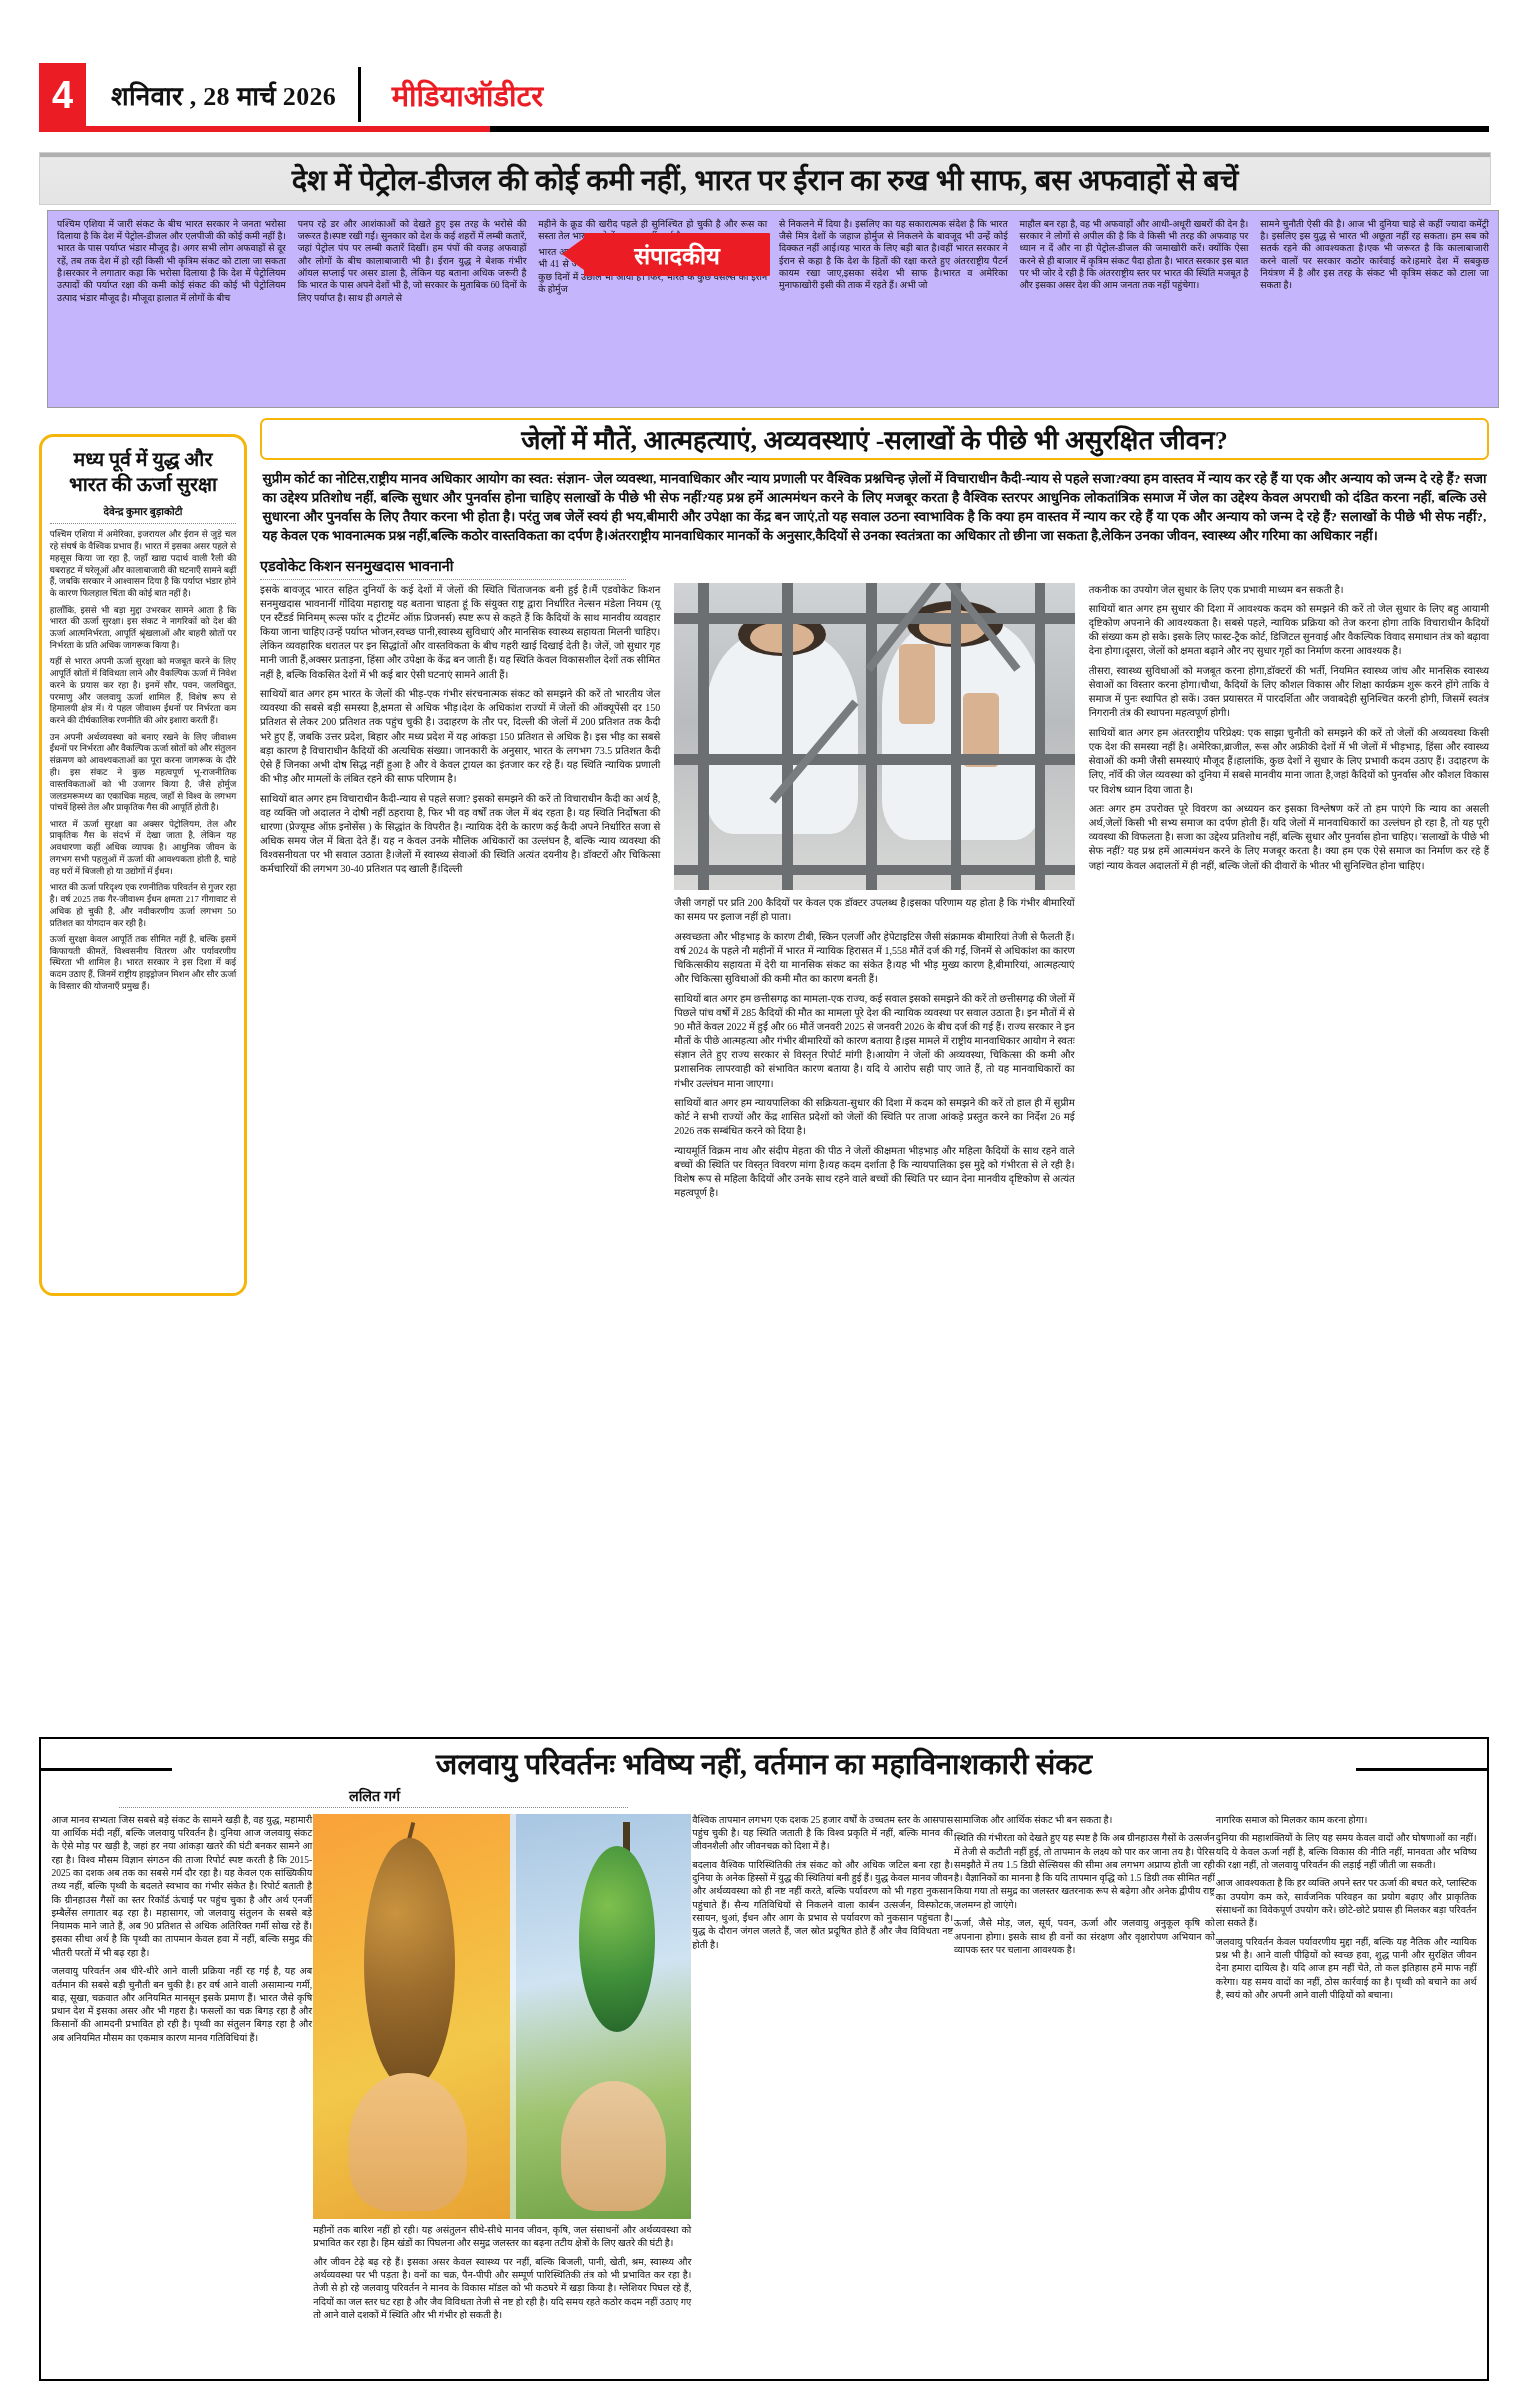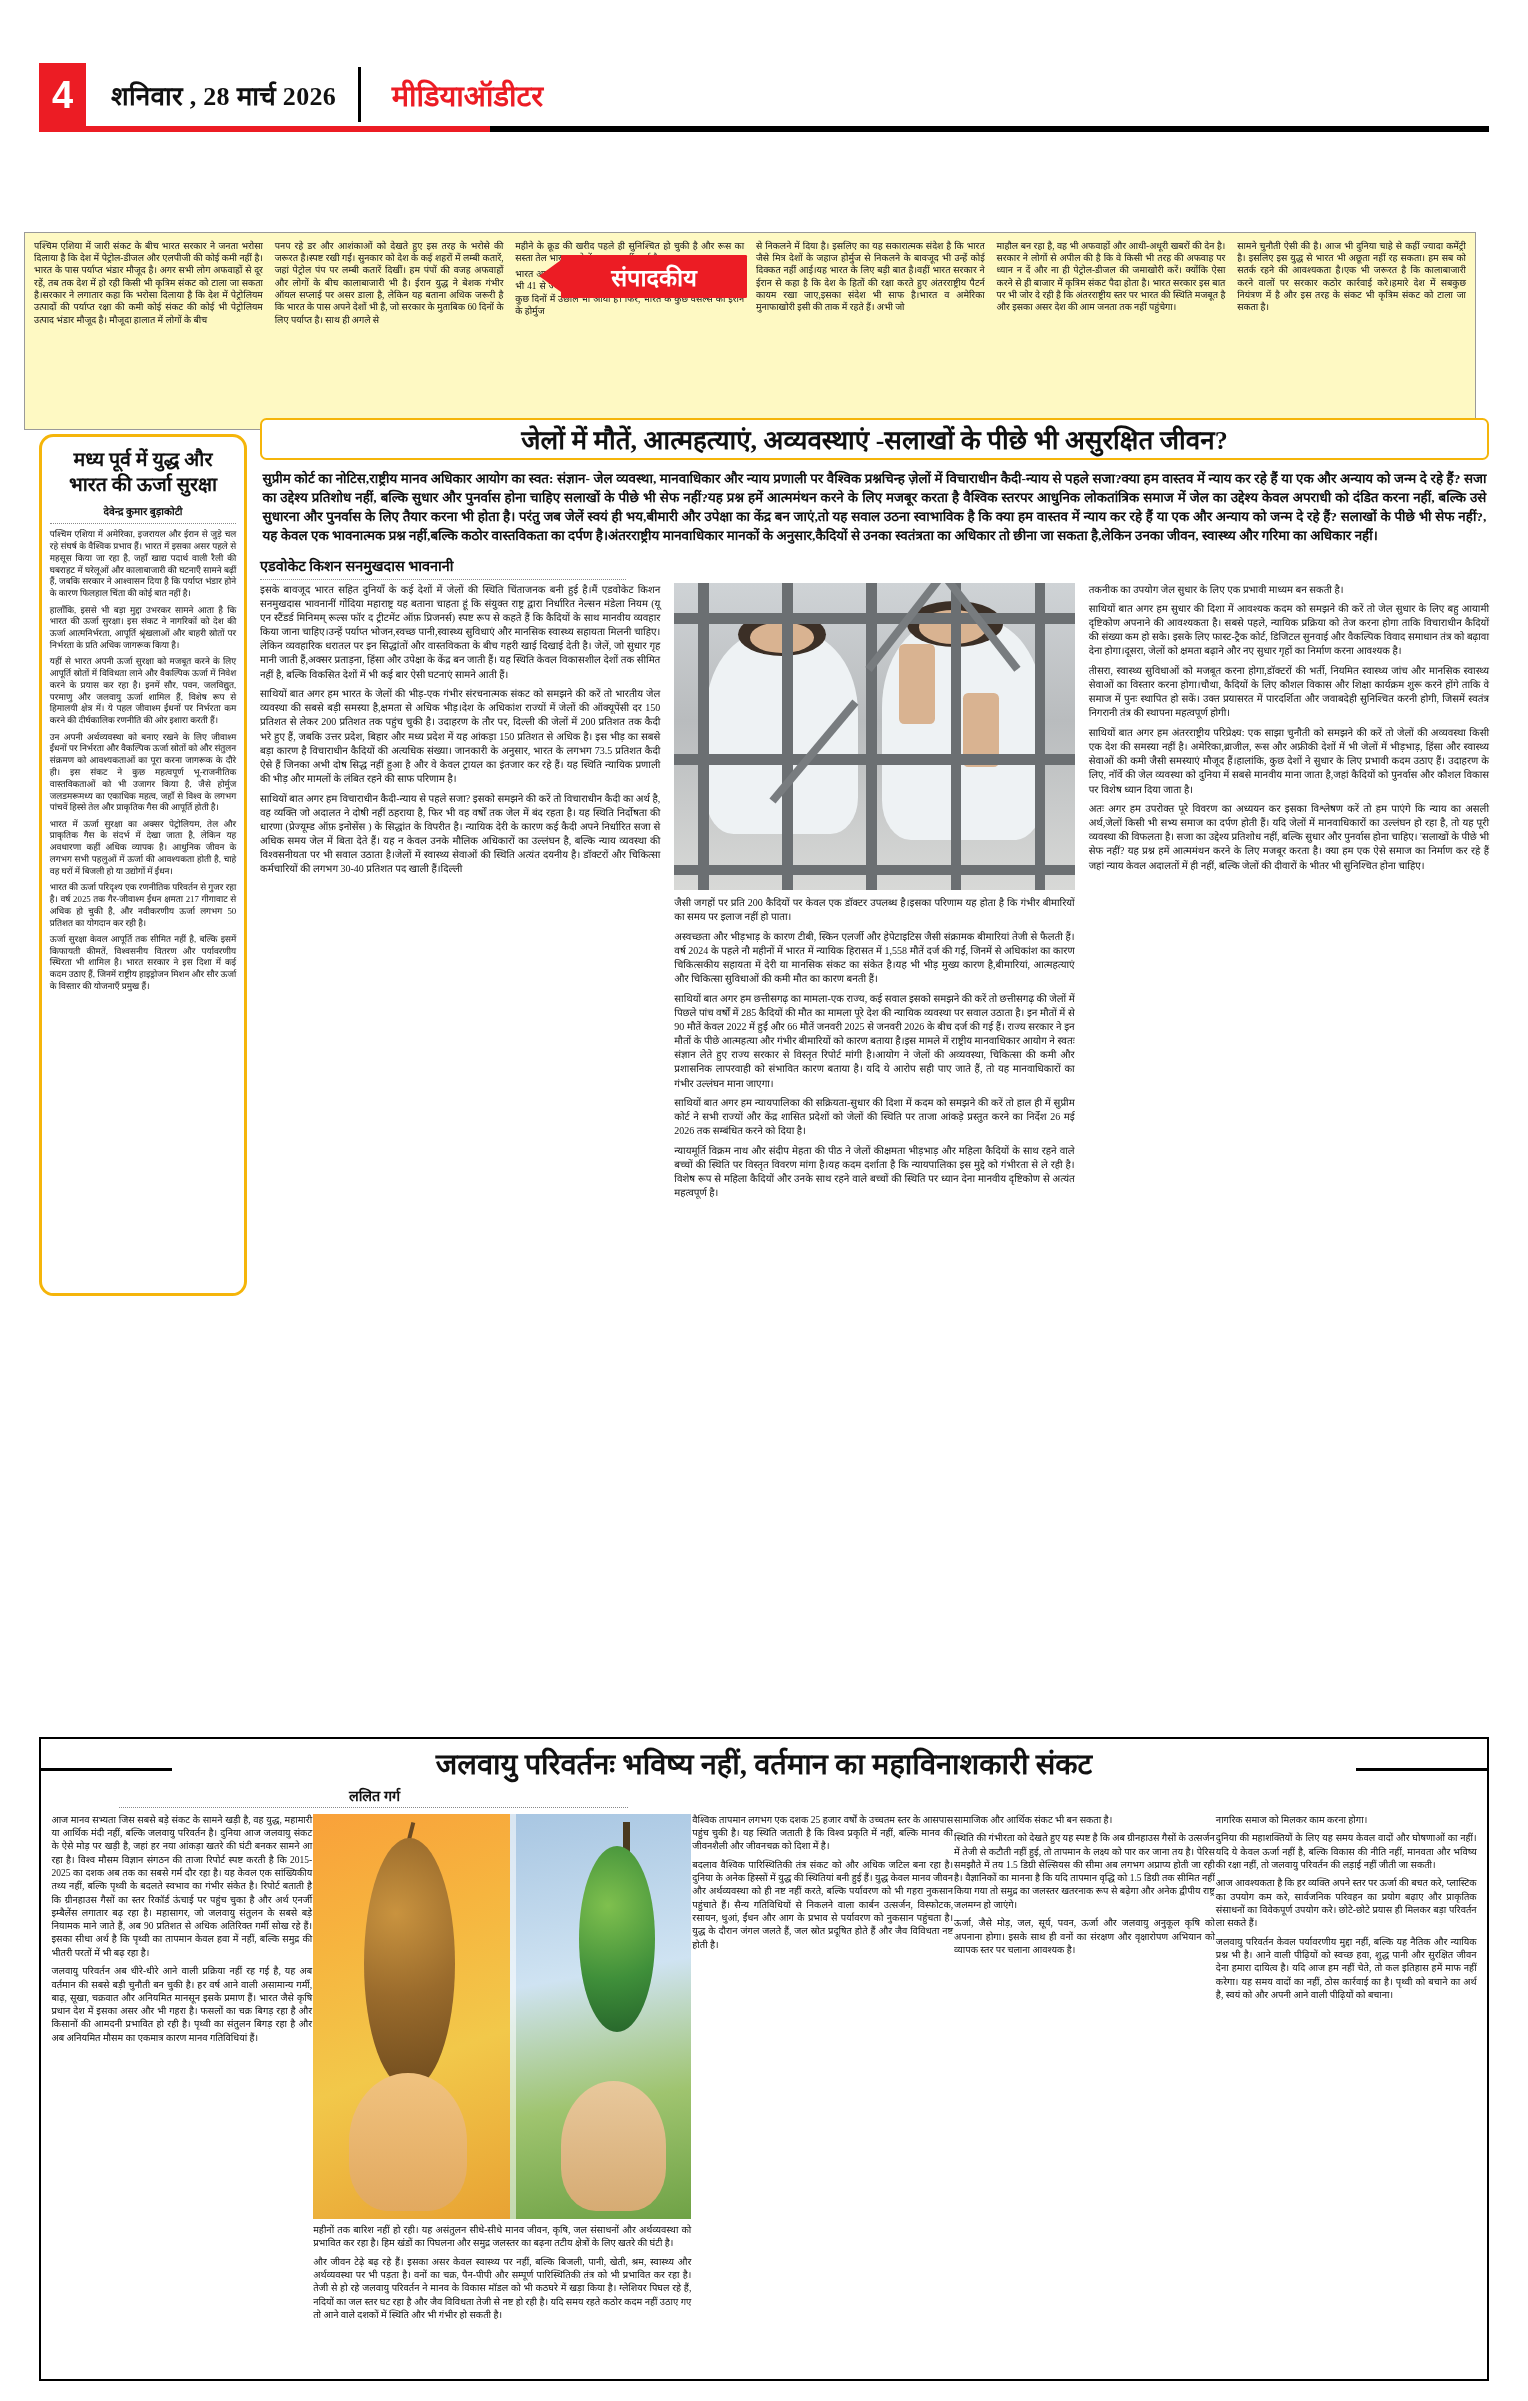--- a/index.html
+++ b/index.html
@@ -27,21 +27,21 @@
   .mh-underline{position:absolute;left:0;top:63px;width:1450px;height:5.9px;background:#000;}
   .mh-underline2{position:absolute;left:0;top:63px;width:451px;height:5.9px;background:#ec1c24;}
 
   
   .lead-banner{position:absolute;left:39px;top:152px;width:1450px;height:51px;
     background:linear-gradient(180deg,#b0b0b0 0%,#b0b0b0 7%,#e9e9e9 9%,#e4e4e4 100%);
     border:0.7px solid #cfcfcf;display:flex;align-items:center;justify-content:center;}
   .lead-banner .txt{font-size:29px;font-weight:bold;white-space:nowrap;font-family:"Liberation Serif",serif;}
 
   
-  .editorial{position:absolute;left:24px;top:210px;width:1450px;height:196px;border:0.7px solid #9a9a9a;background:#fef9c3;margin-top:22px;}
+  .editorial{position:absolute;left:47px;top:210px;width:1450px;height:196px;border:0.7px solid #9a9a9a;background:#c4b5fd;}
   .ed-cols{display:flex;padding:6.5px 9.1px 5.2px 9.1px;gap:11.8px;}
   .ed-col{flex:1;}
   .ed-col p{margin:0 0 3.9px 0;font-size:9.3px;line-height:1.33;text-align:justify;
             font-family:"Liberation Serif",serif;hyphens:auto;}
   .ed-badge{position:absolute;left:536px;top:22px;width:186px;height:43px;background:#ec1c24;
             display:flex;align-items:center;justify-content:center;color:#fff;font-size:23.5px;font-weight:bold;
             border-radius:1.3px;font-family:"Liberation Serif",serif;}
   .ed-badge:before{content:"";position:absolute;left:-22px;top:5.2px;border-top:16.3px solid transparent;
             border-bottom:16.3px solid transparent;border-right:22px solid #ec1c24;}
 
@@ -126,20 +126,23 @@
     <div class="mh-row">
       <div class="pageno">4</div>
       <div class="mh-date">शनिवार , 28 मार्च 2026</div>
       <div class="mh-sep"></div>
       <div class="mh-brand">मीडियाऑडीटर</div>
     </div>
     <div class="mh-underline"></div>
     <div class="mh-underline2"></div>
   </div>
 
+  <div class="lead-banner">
+    <div class="txt">देश में पेट्रोल-डीजल की कोई कमी नहीं, भारत पर ईरान का रुख भी साफ, बस अफवाहों से बचें</div>
+  </div>
 
   <div class="editorial">
     <div class="ed-cols">
       <div class="ed-col">
         <p>पश्चिम एशिया में जारी संकट के बीच भारत सरकार ने जनता भरोसा दिलाया है कि देश में पेट्रोल-डीजल और एलपीजी की कोई कमी नहीं है। भारत के पास पर्याप्त भंडार मौजूद है। अगर सभी लोग अफवाहों से दूर रहें, तब तक देश में हो रही किसी भी कृत्रिम संकट को टाला जा सकता है।सरकार ने लगातार कहा कि भरोसा दिलाया है कि देश में पेट्रोलियम उत्पादों की पर्याप्त रक्षा की कमी कोई संकट की कोई भी पेट्रोलियम उत्पाद भंडार मौजूद है। मौजूदा हालात में लोगों के बीच</p>
       </div>
       <div class="ed-col">
         <p>पनप रहे डर और आशंकाओं को देखते हुए इस तरह के भरोसे की जरूरत है।स्पष्ट रखी गईं। सुनकार को देश के कई शहरों में लम्बी कतारें, जहां पेट्रोल पंप पर लम्बी कतारें दिखीं। हम पंपों की वजह अफवाहों और लोगों के बीच कालाबाजारी भी है। ईरान युद्ध ने बेशक गंभीर ऑयल सप्लाई पर असर डाला है, लेकिन यह बताना अधिक जरूरी है कि भारत के पास अपने देशों भी है, जो सरकार के मुताबिक 60 दिनों के लिए पर्याप्त है। साथ ही अगले से</p>
       </div>
       <div class="ed-col">

